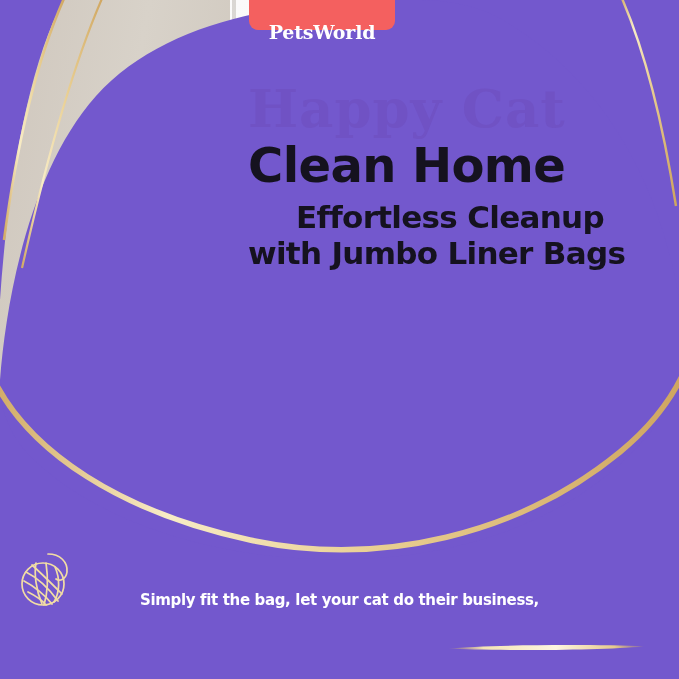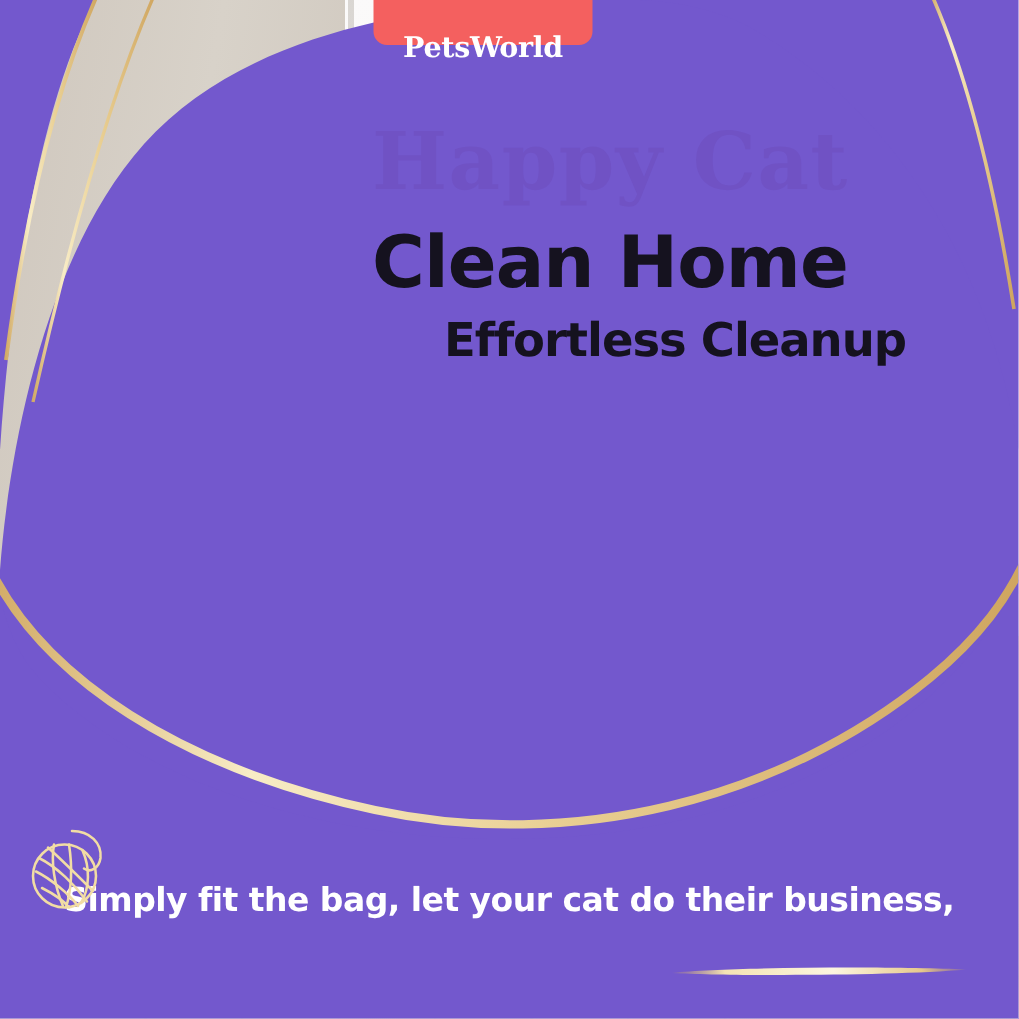--- a/index.html
+++ b/index.html
@@ -336,21 +336,21 @@
     white-space: nowrap;
   }
   .line-clean-home {
     font-family: "DejaVu Sans", sans-serif;
     font-weight: bold;
     font-size: 48px;
     line-height: 55px;
     color: #15121f;
     letter-spacing: -0.6px;
     white-space: nowrap;
-    margin-top: 12px;
+    margin-top: 2px;
   }
   .line-sub {
     font-family: "DejaVu Sans", sans-serif;
     font-weight: bold;
     font-size: 31px;
     line-height: 36px;
     color: #15121f;
     letter-spacing: -0.7px;
     white-space: nowrap;
   }
@@ -359,21 +359,21 @@
   
   #caption-block {
     position: absolute;
     left: 0; top: 588px;
     width: 679px;
     text-align: center;
   }
   .caption-line {
     font-family: "DejaVu Sans", sans-serif;
     font-weight: bold;
-    font-size: 22px;
+    font-size: 15px;
     line-height: 25px;
     color: #ffffff;
     letter-spacing: -0.35px;
     white-space: nowrap;
   }
   #caption-underline {
     position: absolute;
     left: 448px; top: 644px;
     width: 196px; height: 7px;
   }
@@ -486,20 +486,21 @@
   </svg>
 
   <div id="brand-badge">
     <span class="brand-text">PetsWorld</span>
   </div>
 
   <div id="headline-block">
     <div class="line-happy-cat">Happy Cat</div>
     <div class="line-clean-home">Clean Home</div>
     <div class="line-sub line-sub-1">Effortless Cleanup</div>
+    <div class="line-sub">with Jumbo Liner Bags</div>
   </div>
 
   <div id="caption-block">
     <div class="caption-line">Simply fit the bag, let your cat do their business,</div>
   </div>
 
   <svg id="caption-underline" viewBox="0 0 196 7">
     <path d="M0,4.6 C 40,0.6 150,0.2 196,2.4 C 150,6.6 40,6.8 0,4.6 Z" fill="url(#goldUnderline)"></path>
   </svg>
 

